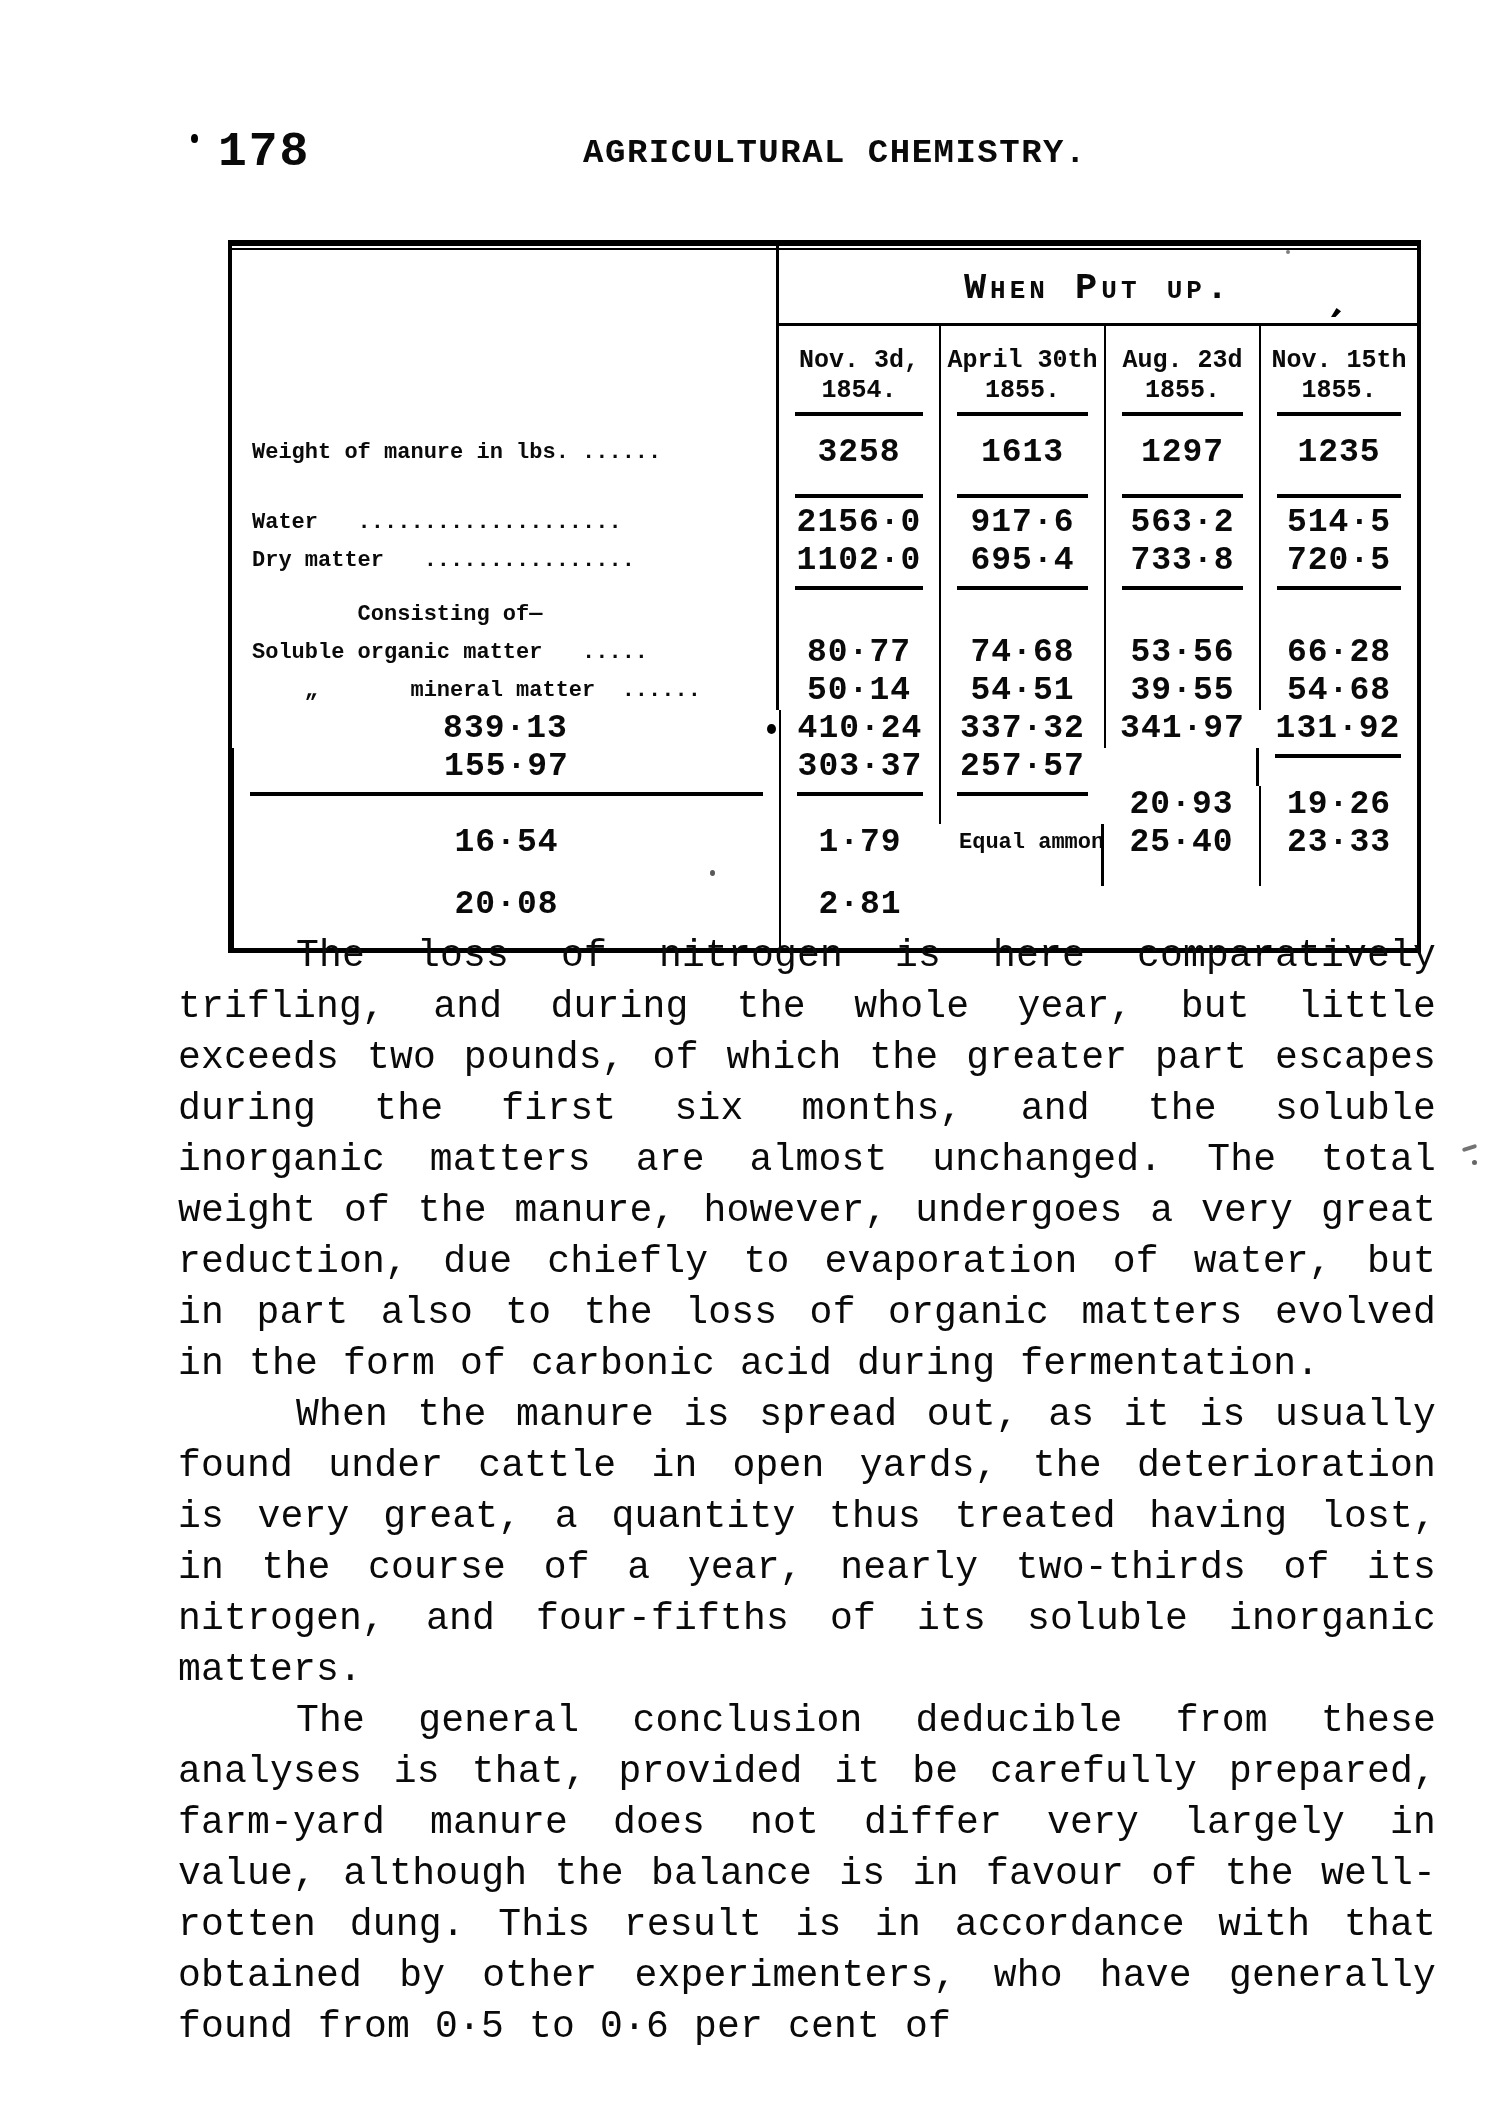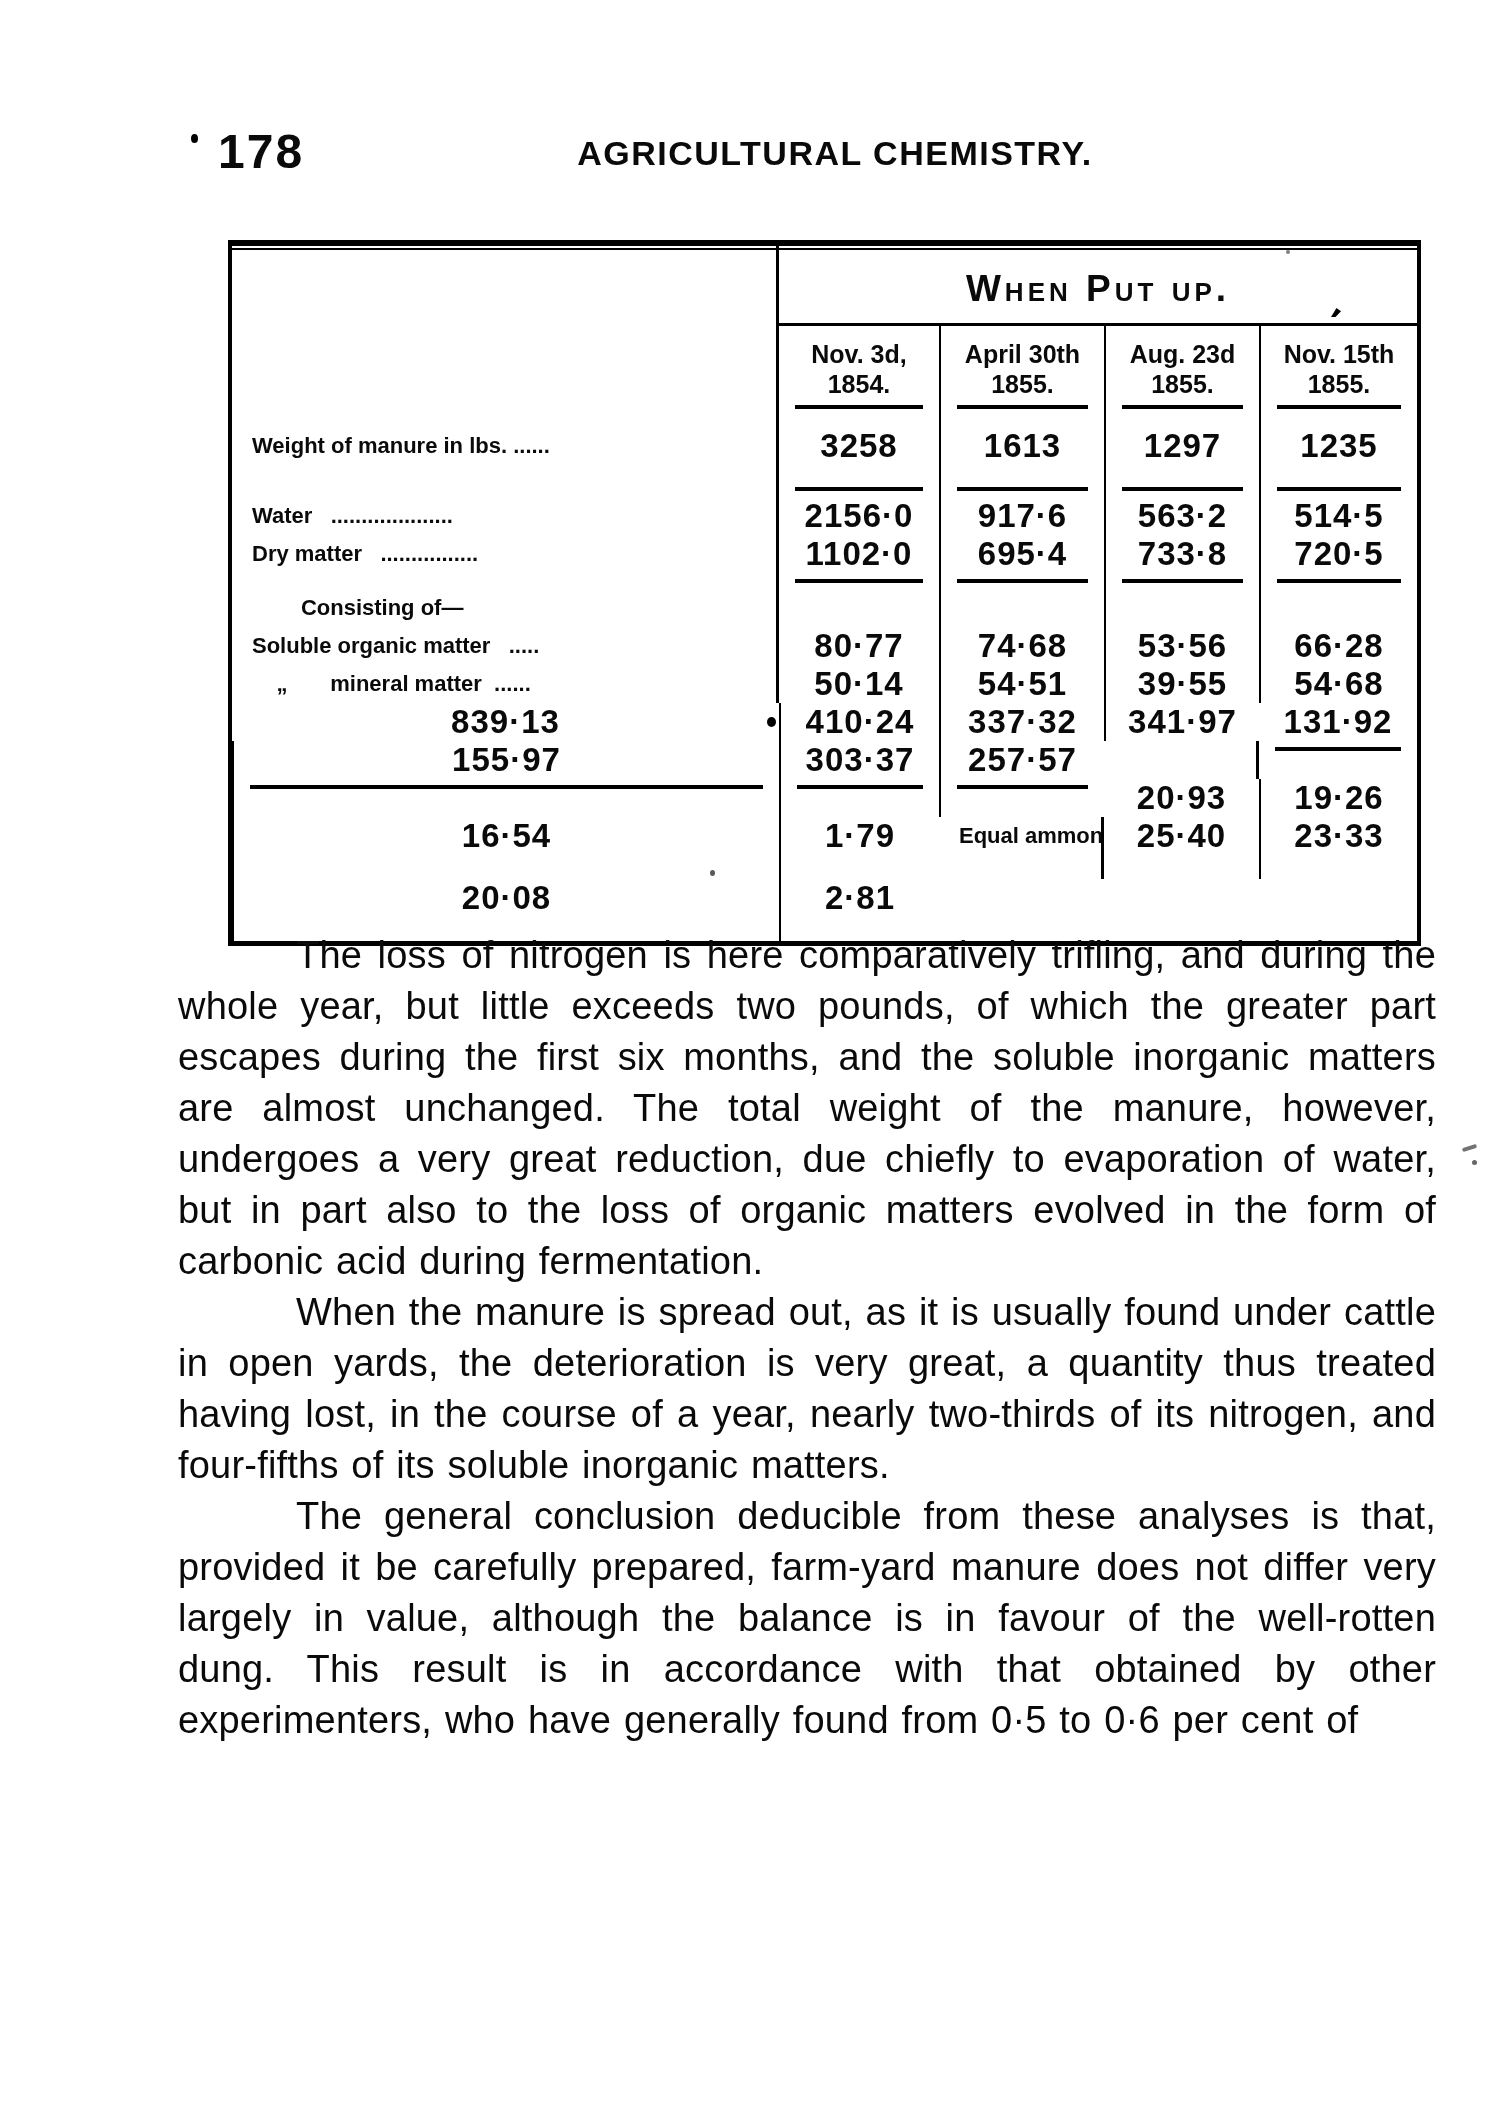--- a/index.html
+++ b/index.html
@@ -2,21 +2,21 @@
 <html><head>
 <meta charset="utf-8">
 <style>
   html,body{margin:0;padding:0;background:#e8e8e8;}
   .page{
     position:relative;
     width:1500px;height:2121px;
     background:#ffffff;
     margin:0 auto;
     overflow:hidden;
-    font-family:Liberation Sans, sans-serif;
+    font-family:Liberation Mono, monospace;
     color:#0a0a0a;
   }
   
   .pageno{
     position:absolute;left:218px;top:128px;
     font-size:48px;font-weight:bold;letter-spacing:2px;line-height:1;
   }
   .runhead{
     position:absolute;left:calc(50% + 85px);top:136px;
     transform:translateX(-50%);
@@ -40,21 +40,21 @@
   .spanner{
     grid-column:2 / span 4;
     position:relative;text-align:center;
     padding:24px 0 16px;
     border-bottom:3px solid #000;
     font-variant:small-caps;
     font-size:37px;letter-spacing:4px;line-height:1;
   }
   .mark{position:absolute;right:76px;bottom:6px;width:10px;height:9px;background:#000;
     clip-path:polygon(0 100%,55% 0,100% 35%,45% 100%);}
-  .hd{text-align:center;padding-top:13px;font-size:25px;line-height:30px;}
+  .hd{text-align:center;padding-top:20px;font-size:25px;line-height:30px;}
   .hl{display:block;white-space:nowrap;}
   .segc{padding:6px 0 6px;}
   .seg{display:block;height:4px;background:#000;margin:0 16px;}
   .lbl{
     font-size:22px;line-height:38px;
     padding-left:20px;white-space:pre;overflow:hidden;
     text-align:left;
   }
   .val{
     font-size:33px;line-height:38px;letter-spacing:1px;

